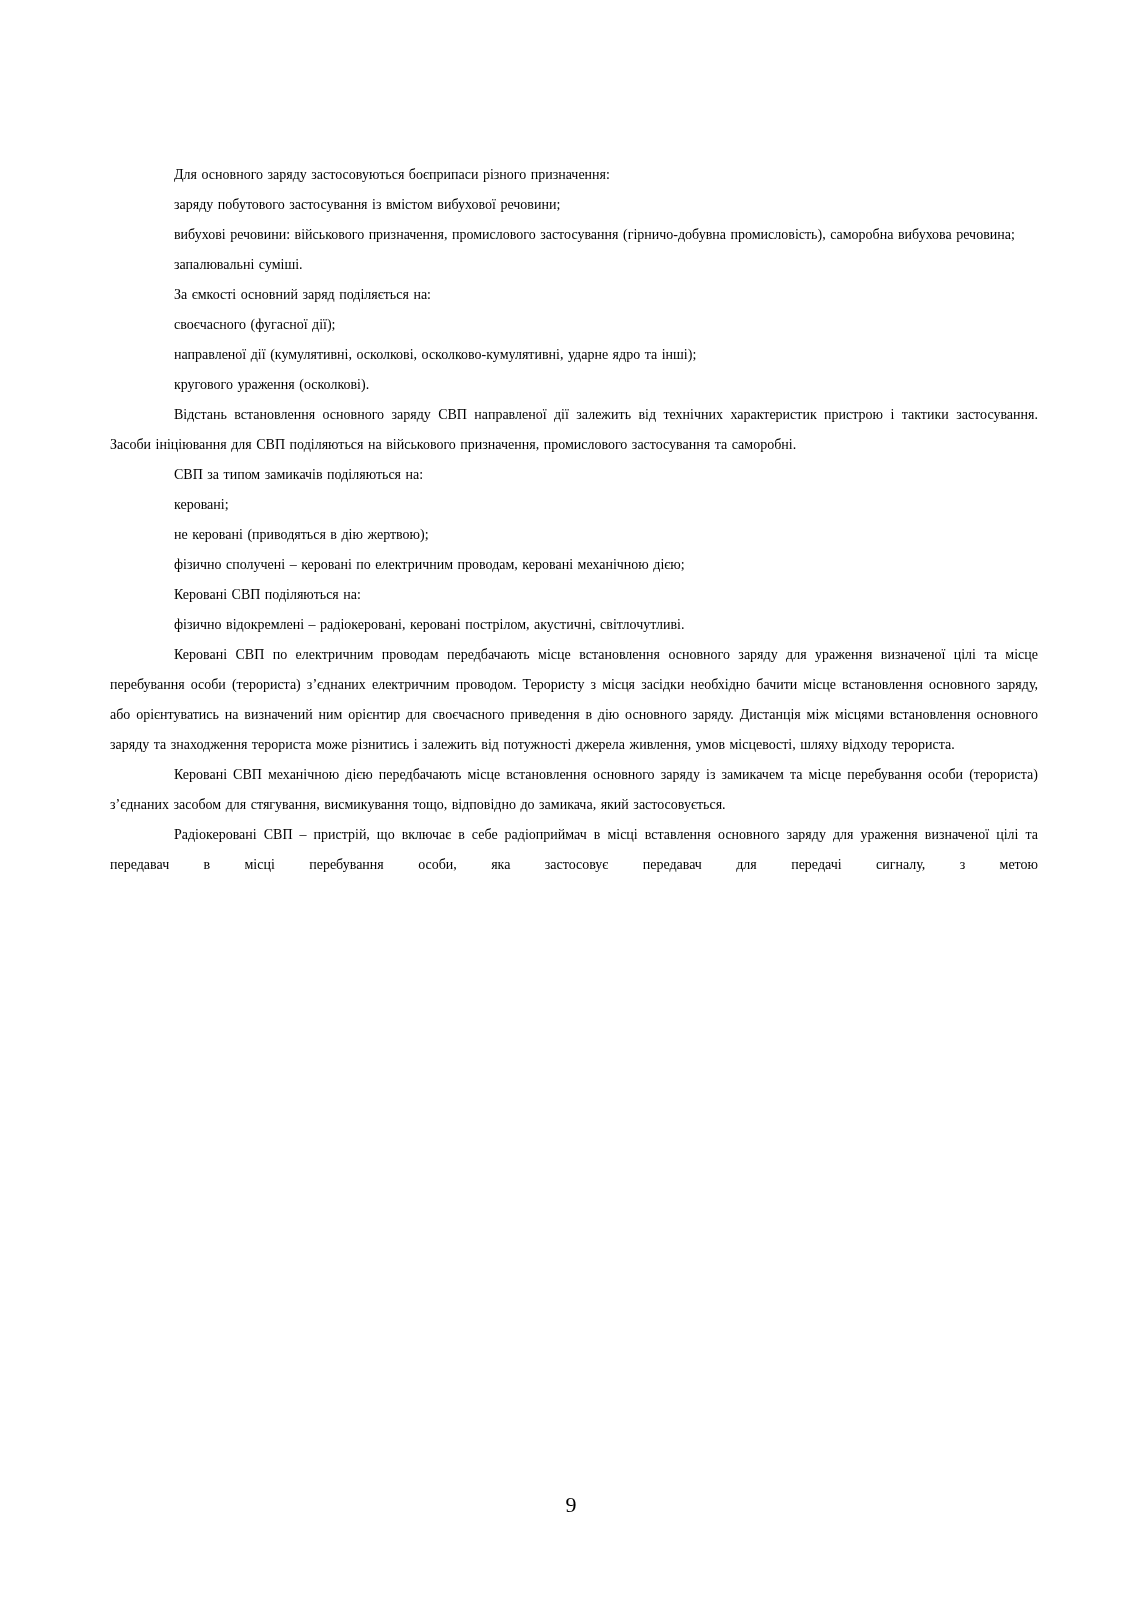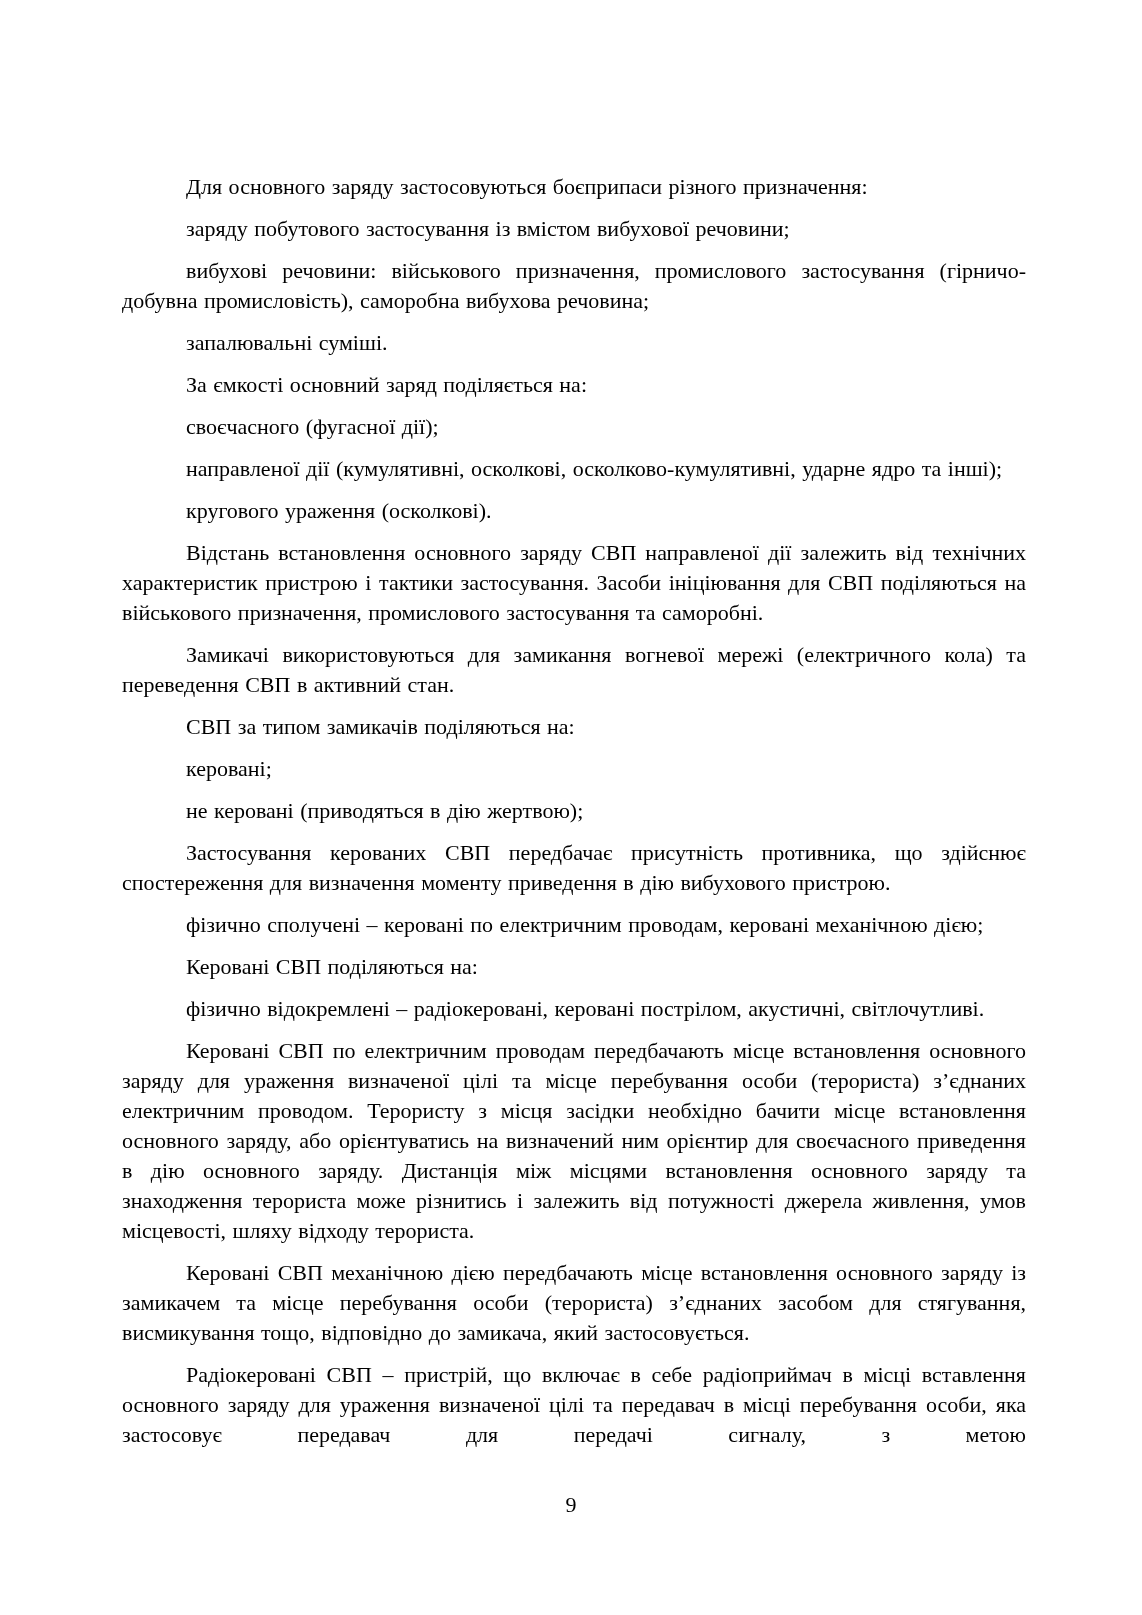--- a/index.html
+++ b/index.html
@@ -16,23 +16,23 @@
     font-family: "Liberation Serif", serif;
     color: #000000;
   }
   .content {
     position: absolute;
     left: 110px;
     top: 160px;
     width: 928px;
   }
   p.para {
-    margin: 12px;
+    margin: 0;
     padding: 0;
-    font-size: 22px;
+    font-size: 14px;
     line-height: 30px;
     text-align: justify;
     text-indent: 64px;
     word-spacing: 1px;
   }
   p.para.justify-last {
     text-align-last: justify;
   }
   .page-footer {
     position: absolute;
@@ -51,25 +51,23 @@
   <div class="content">
     <p class="para">Для основного заряду застосовуються боєприпаси різного призначення:</p>
     <p class="para">заряду побутового застосування із вмістом вибухової речовини;</p>
     <p class="para">вибухові речовини: військового призначення, промислового застосування (гірничо-добувна промисловість), саморобна вибухова речовина;</p>
     <p class="para">запалювальні суміші.</p>
     <p class="para">За ємкості основний заряд поділяється на:</p>
     <p class="para">своєчасного (фугасної дії);</p>
     <p class="para">направленої дії (кумулятивні, осколкові, осколково-кумулятивні, ударне ядро та інші);</p>
     <p class="para">кругового ураження (осколкові).</p>
     <p class="para">Відстань встановлення основного заряду СВП направленої дії залежить від технічних характеристик пристрою і тактики застосування. Засоби ініціювання для СВП поділяються на військового призначення, промислового застосування та саморобні.</p>
-    <p class="para">Замикачі використовуються для замикання вогневої мережі (електричного кола) та переведення СВП в активний стан.</p>
     <p class="para">СВП за типом замикачів поділяються на:</p>
     <p class="para">керовані;</p>
     <p class="para">не керовані (приводяться в дію жертвою);</p>
-    <p class="para">Застосування керованих СВП передбачає присутність противника, що здійснює спостереження для визначення моменту приведення в дію вибухового пристрою.</p>
     <p class="para">фізично сполучені – керовані по електричним проводам, керовані механічною дією;</p>
     <p class="para">Керовані СВП поділяються на:</p>
     <p class="para">фізично відокремлені – радіокеровані, керовані пострілом, акустичні, світлочутливі.</p>
     <p class="para">Керовані СВП по електричним проводам передбачають місце встановлення основного заряду для ураження визначеної цілі та місце перебування особи (терориста) з’єднаних електричним проводом. Терористу з місця засідки необхідно бачити місце встановлення основного заряду, або орієнтуватись на визначений ним орієнтир для своєчасного приведення в дію основного заряду. Дистанція між місцями встановлення основного заряду та знаходження терориста може різнитись і залежить від потужності джерела живлення, умов місцевості, шляху відходу терориста.</p>
     <p class="para">Керовані СВП механічною дією передбачають місце встановлення основного заряду із замикачем та місце перебування особи (терориста) з’єднаних засобом для стягування, висмикування тощо, відповідно до замикача, який застосовується.</p>
     <p class="para justify-last">Радіокеровані СВП – пристрій, що включає в себе радіоприймач в місці вставлення основного заряду для ураження визначеної цілі та передавач в місці перебування особи, яка застосовує передавач для передачі сигналу, з метою</p>
   </div>
 
   <div class="page-footer">9</div>
 </div>

